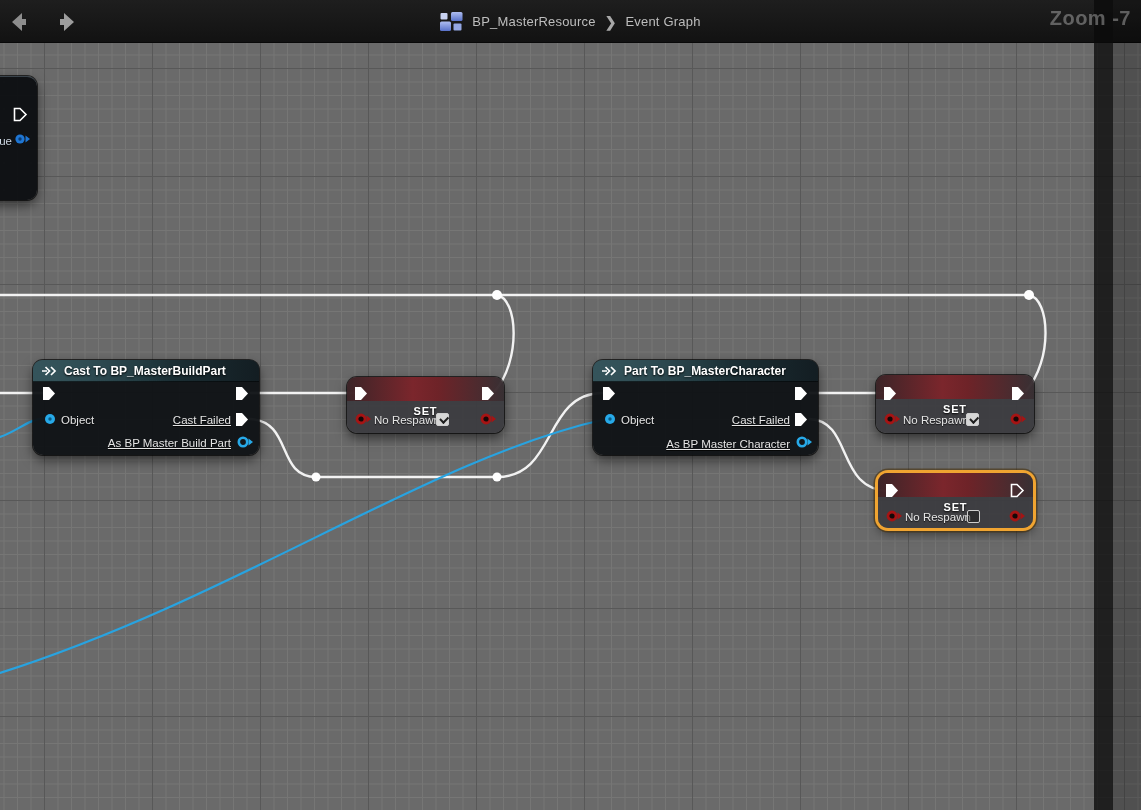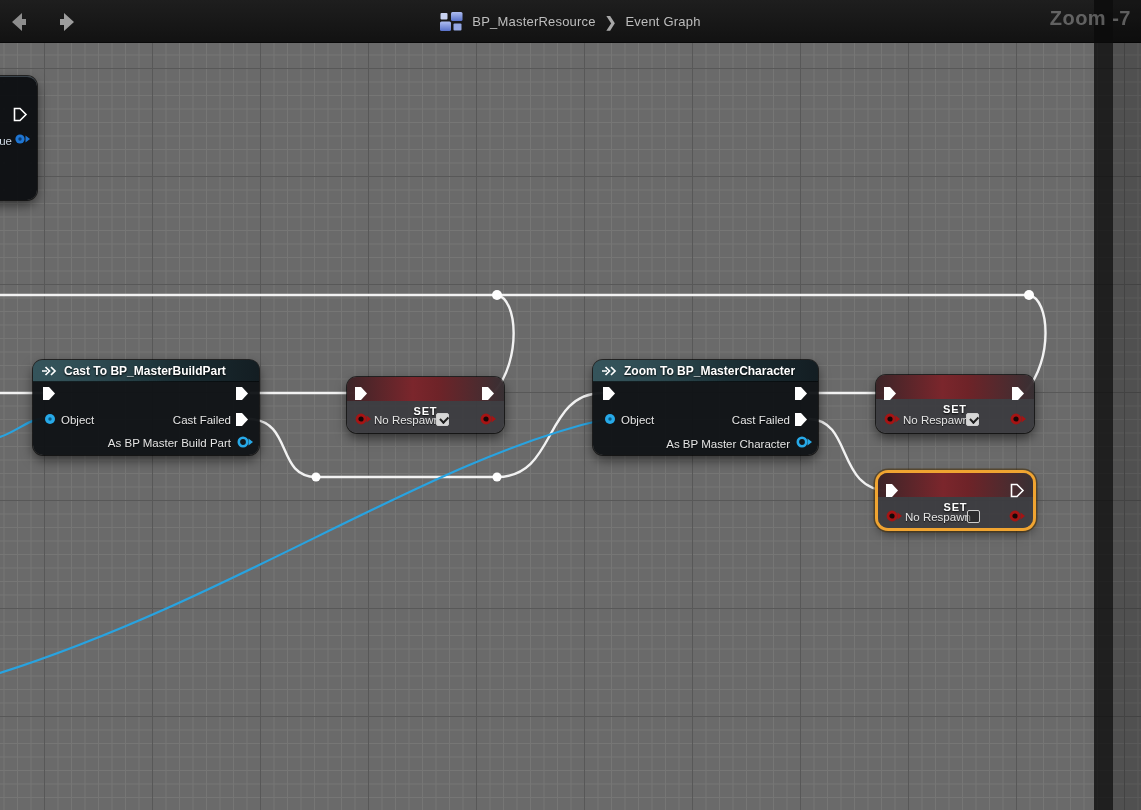--- a/index.html
+++ b/index.html
@@ -49,21 +49,21 @@
   .set-header{height:24px;border-radius:9px 9px 0 0;display:flex;align-items:center;
     justify-content:center;
     background:linear-gradient(to right,rgba(58,28,31,.75) 0%,#7b262c 42%,#6e2328 58%,rgba(50,36,39,.55) 100%);}
   .set-title{font-size:11px;font-weight:bold;letter-spacing:.8px;color:#fff;
     text-shadow:0 1px 2px #000;margin-top:43px;}
 
   .pin{position:absolute;width:17px;height:15px;}
   .pin svg{display:block;}
   .pin-label{position:absolute;font-size:11.5px;color:#e4e4e4;line-height:14px;
     white-space:nowrap;text-shadow:0 1px 1px rgba(0,0,0,.7);}
-  .pin-label.right{text-align:right;}
+  .pin-label.right{text-align:right;text-decoration:underline;}
 
   .checkbox{position:absolute;width:13px;height:13px;border:1.5px solid #cdcdcd;
     border-radius:2px;background:rgba(20,20,20,.45);}
   .checkbox.checked{background:#d6d6d6;}
   .checkbox.checked::after{content:"";position:absolute;left:2.5px;top:2px;width:6px;
     height:3.5px;border-left:2px solid #1e1e1e;border-bottom:2px solid #1e1e1e;
     transform:rotate(-45deg);}
 
   
   .scroll-strip{position:absolute;left:1094px;top:0;width:19px;height:810px;
@@ -194,21 +194,21 @@
         <path d="M11.5 3.5 L16 7 L11.5 10.5 Z" fill="#a51414"></path>
         </svg>
       </div>
   </div>
 
   <div class="node cast" style="left:593px;top:360px;width:225px;height:95px;">
     <div class="cast-header">
       <svg width="16" height="10" viewBox="0 0 16 10">
         <path d="M0 5 h5 M3.5 1 l4 4 -4 4 M9 1 l4 4 -4 4" fill="none" stroke="#fff" stroke-width="1.7"></path>
         </svg>
-      <span class="cast-title">Zoom To BP_MasterCharacter</span>
+      <span class="cast-title">Part To BP_MasterCharacter</span>
     </div>
     <div class="pin" style="left:9px;top:26px;">
       <svg width="15" height="15" viewBox="0 0 15 15">
           <path d="M1 1 h6 l6 6.5 -6 6.5 h-6 z" fill="#fff"></path>
         </svg>
       </div>
     <div class="pin" style="right:7px;top:26px;">
       <svg width="15" height="15" viewBox="0 0 15 15">
           <path d="M1 1 h6 l6 6.5 -6 6.5 h-6 z" fill="#fff"></path>
         </svg>

